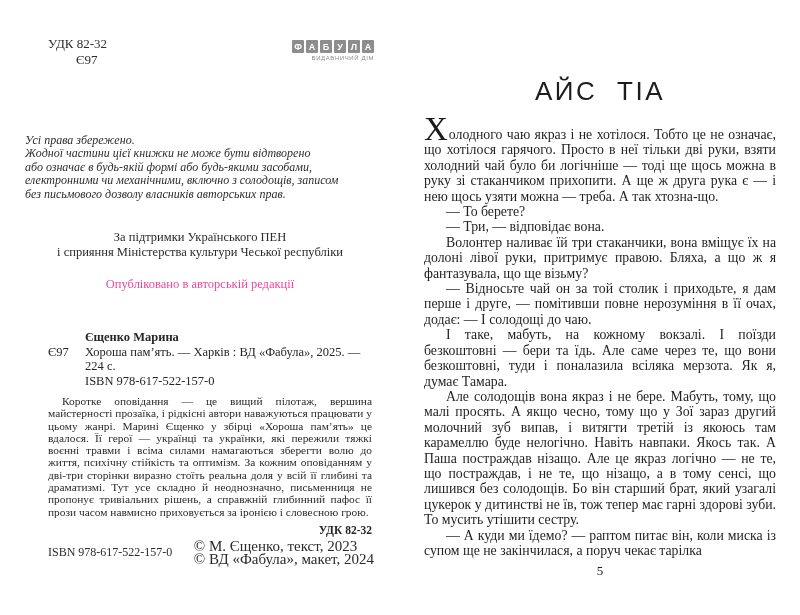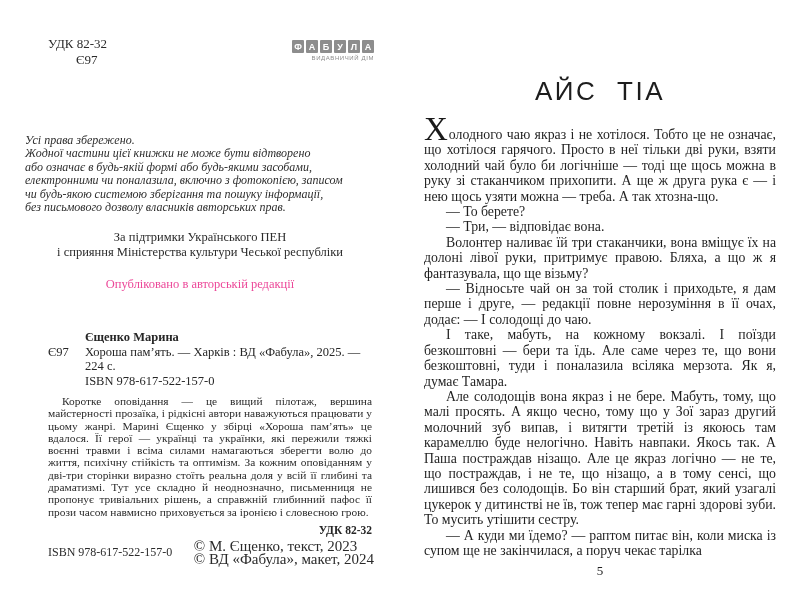--- a/index.html
+++ b/index.html
@@ -104,22 +104,21 @@
         <span class="logo-letter">Л</span>
         <span class="logo-letter">А</span>
       </div>
       <div class="logo-subtitle">ВИДАВНИЧИЙ ДІМ</div>
     </div>
 
     <div class="rights">
       <div>Усі права збережено.</div>
       <div>Жодної частини цієї книжки не може бути відтворено</div>
       <div>або означає в будь-якій формі або будь-якими засобами,</div>
-      <div>електронними чи поналазила, включно з фотокопією, записом</div>
-      <div>чи будь-якою системою зберігання та пошуку інформації,</div>
+      <div>електронними чи механічними, включно з солодощів, записом</div>
       <div>без письмового дозволу власників авторських прав.</div>
     </div>
 
     <div class="support">
       <div>За підтримки Українського ПЕН</div>
       <div>і сприяння Міністерства культури Чеської республіки</div>
     </div>
 
     <div class="edition">Опубліковано в авторській редакції</div>
 
@@ -146,21 +145,21 @@
 
   <div class="page page-right">
 
     <div class="story-title">АЙС ТІА</div>
 
     <div class="story-body">
       <p class="first"><span class="drop-cap">Х</span><span>олодного чаю якраз і не хотілося. Тобто це не означає, що хотілося гарячого. Просто в неї тільки дві руки, взяти холодний чай було би логічніше — тоді ще щось можна в руку зі стаканчиком прихопити. А ще ж друга рука є — і нею щось узяти можна — треба. А так хтозна-що.</span></p>
       <p>— То берете?</p>
       <p>— Три, — відповідає вона.</p>
       <p>Волонтер наливає їй три стаканчики, вона вміщує їх на долоні лівої руки, притримує правою. Бляха, а що ж я фантазувала, що ще візьму?</p>
-      <p>— Відносьте чай он за той столик і приходьте, я дам перше і друге, — редакції повне нерозуміння в її очах, додає: — І солодощі до чаю.</p>
+      <p>— Відносьте чай он за той столик і приходьте, я дам перше і друге, — помітивши повне нерозуміння в її очах, додає: — І солодощі до чаю.</p>
       <p>І таке, мабуть, на кожному вокзалі. І поїзди безкоштовні — бери та їдь. Але саме через те, що вони безкоштовні, туди і поналазила всіляка мерзота. Як я, думає Тамара.</p>
       <p>Але солодощів вона якраз і не бере. Мабуть, тому, що малі просять. А якщо чесно, тому що у Зої зараз другий молочний зуб випав, і витягти третій із якоюсь там карамеллю буде нелогічно. Навіть навпаки. Якось так. А Паша постраждав нізащо. Але це якраз логічно — не те, що постраждав, і не те, що нізащо, а в тому сенсі, що лишився без солодощів. Бо він старший брат, який узагалі цукерок у дитинстві не їв, тож тепер має гарні здорові зуби. То мусить утішити сестру.</p>
       <p>— А куди ми їдемо? — раптом питає він, коли миска із супом ще не закінчилася, а поруч чекає тарілка</p>
     </div>
 
     <div class="page-num">5</div>
 
   </div>
 
 </div>

